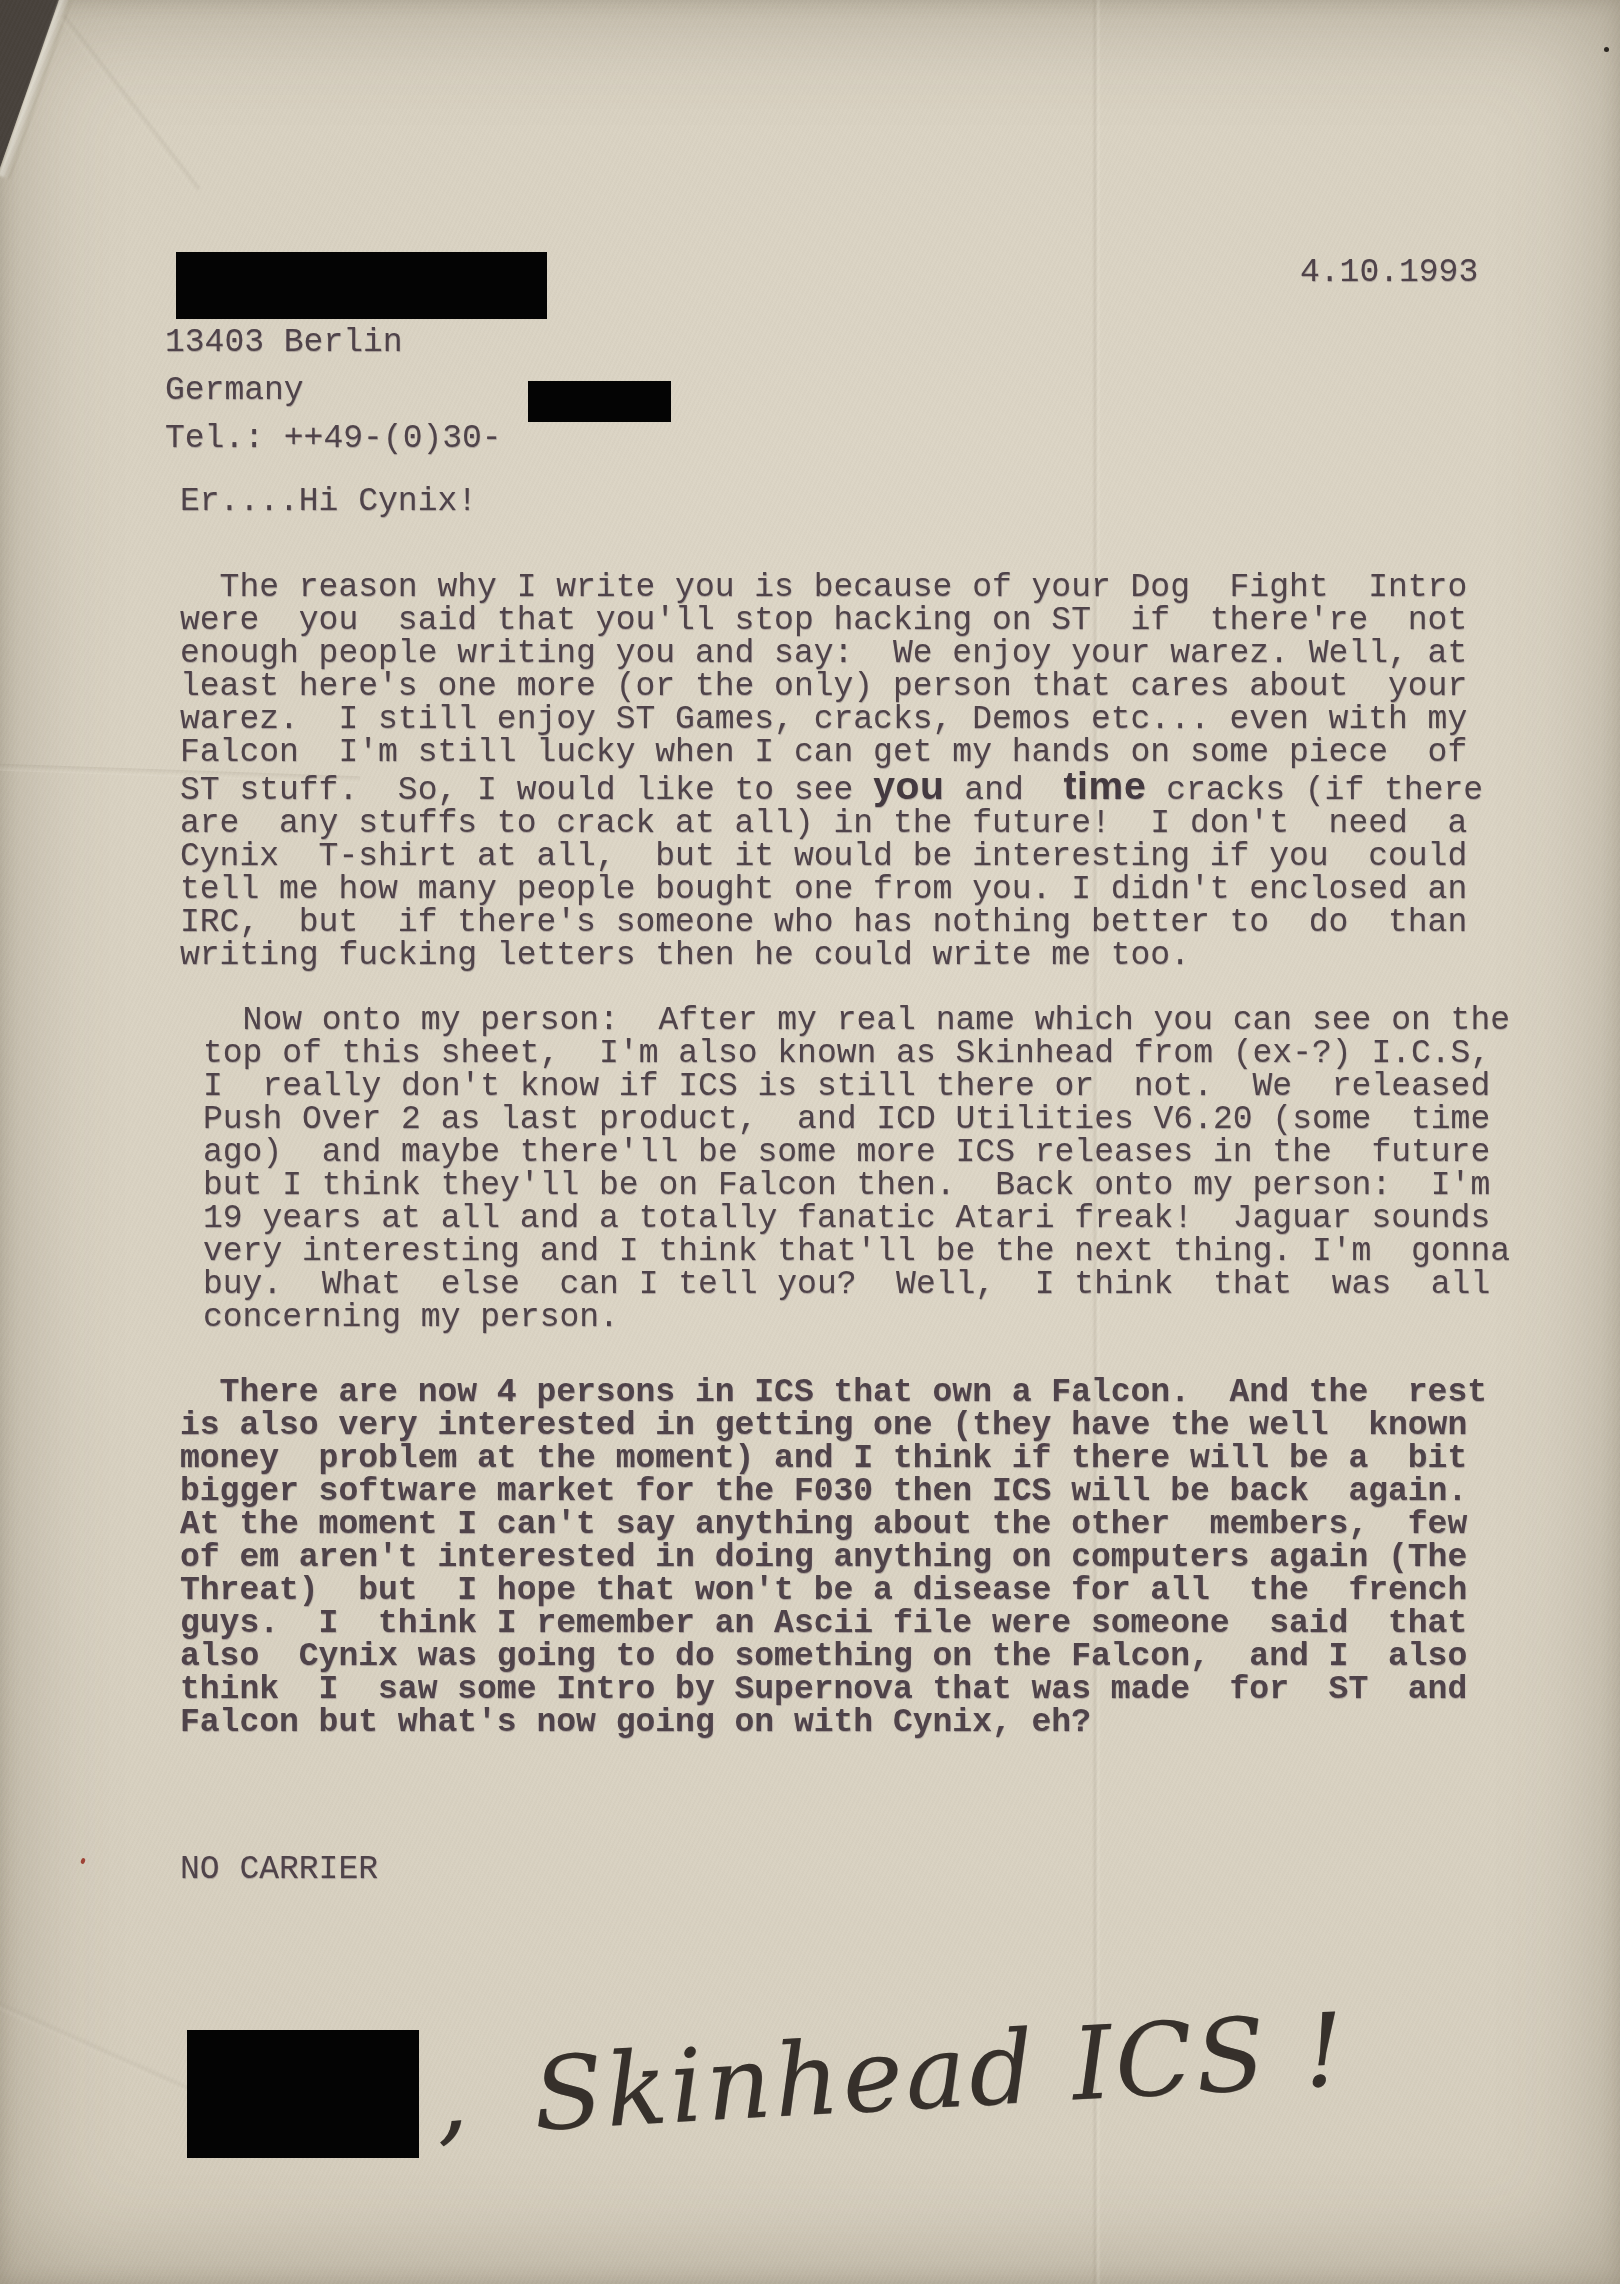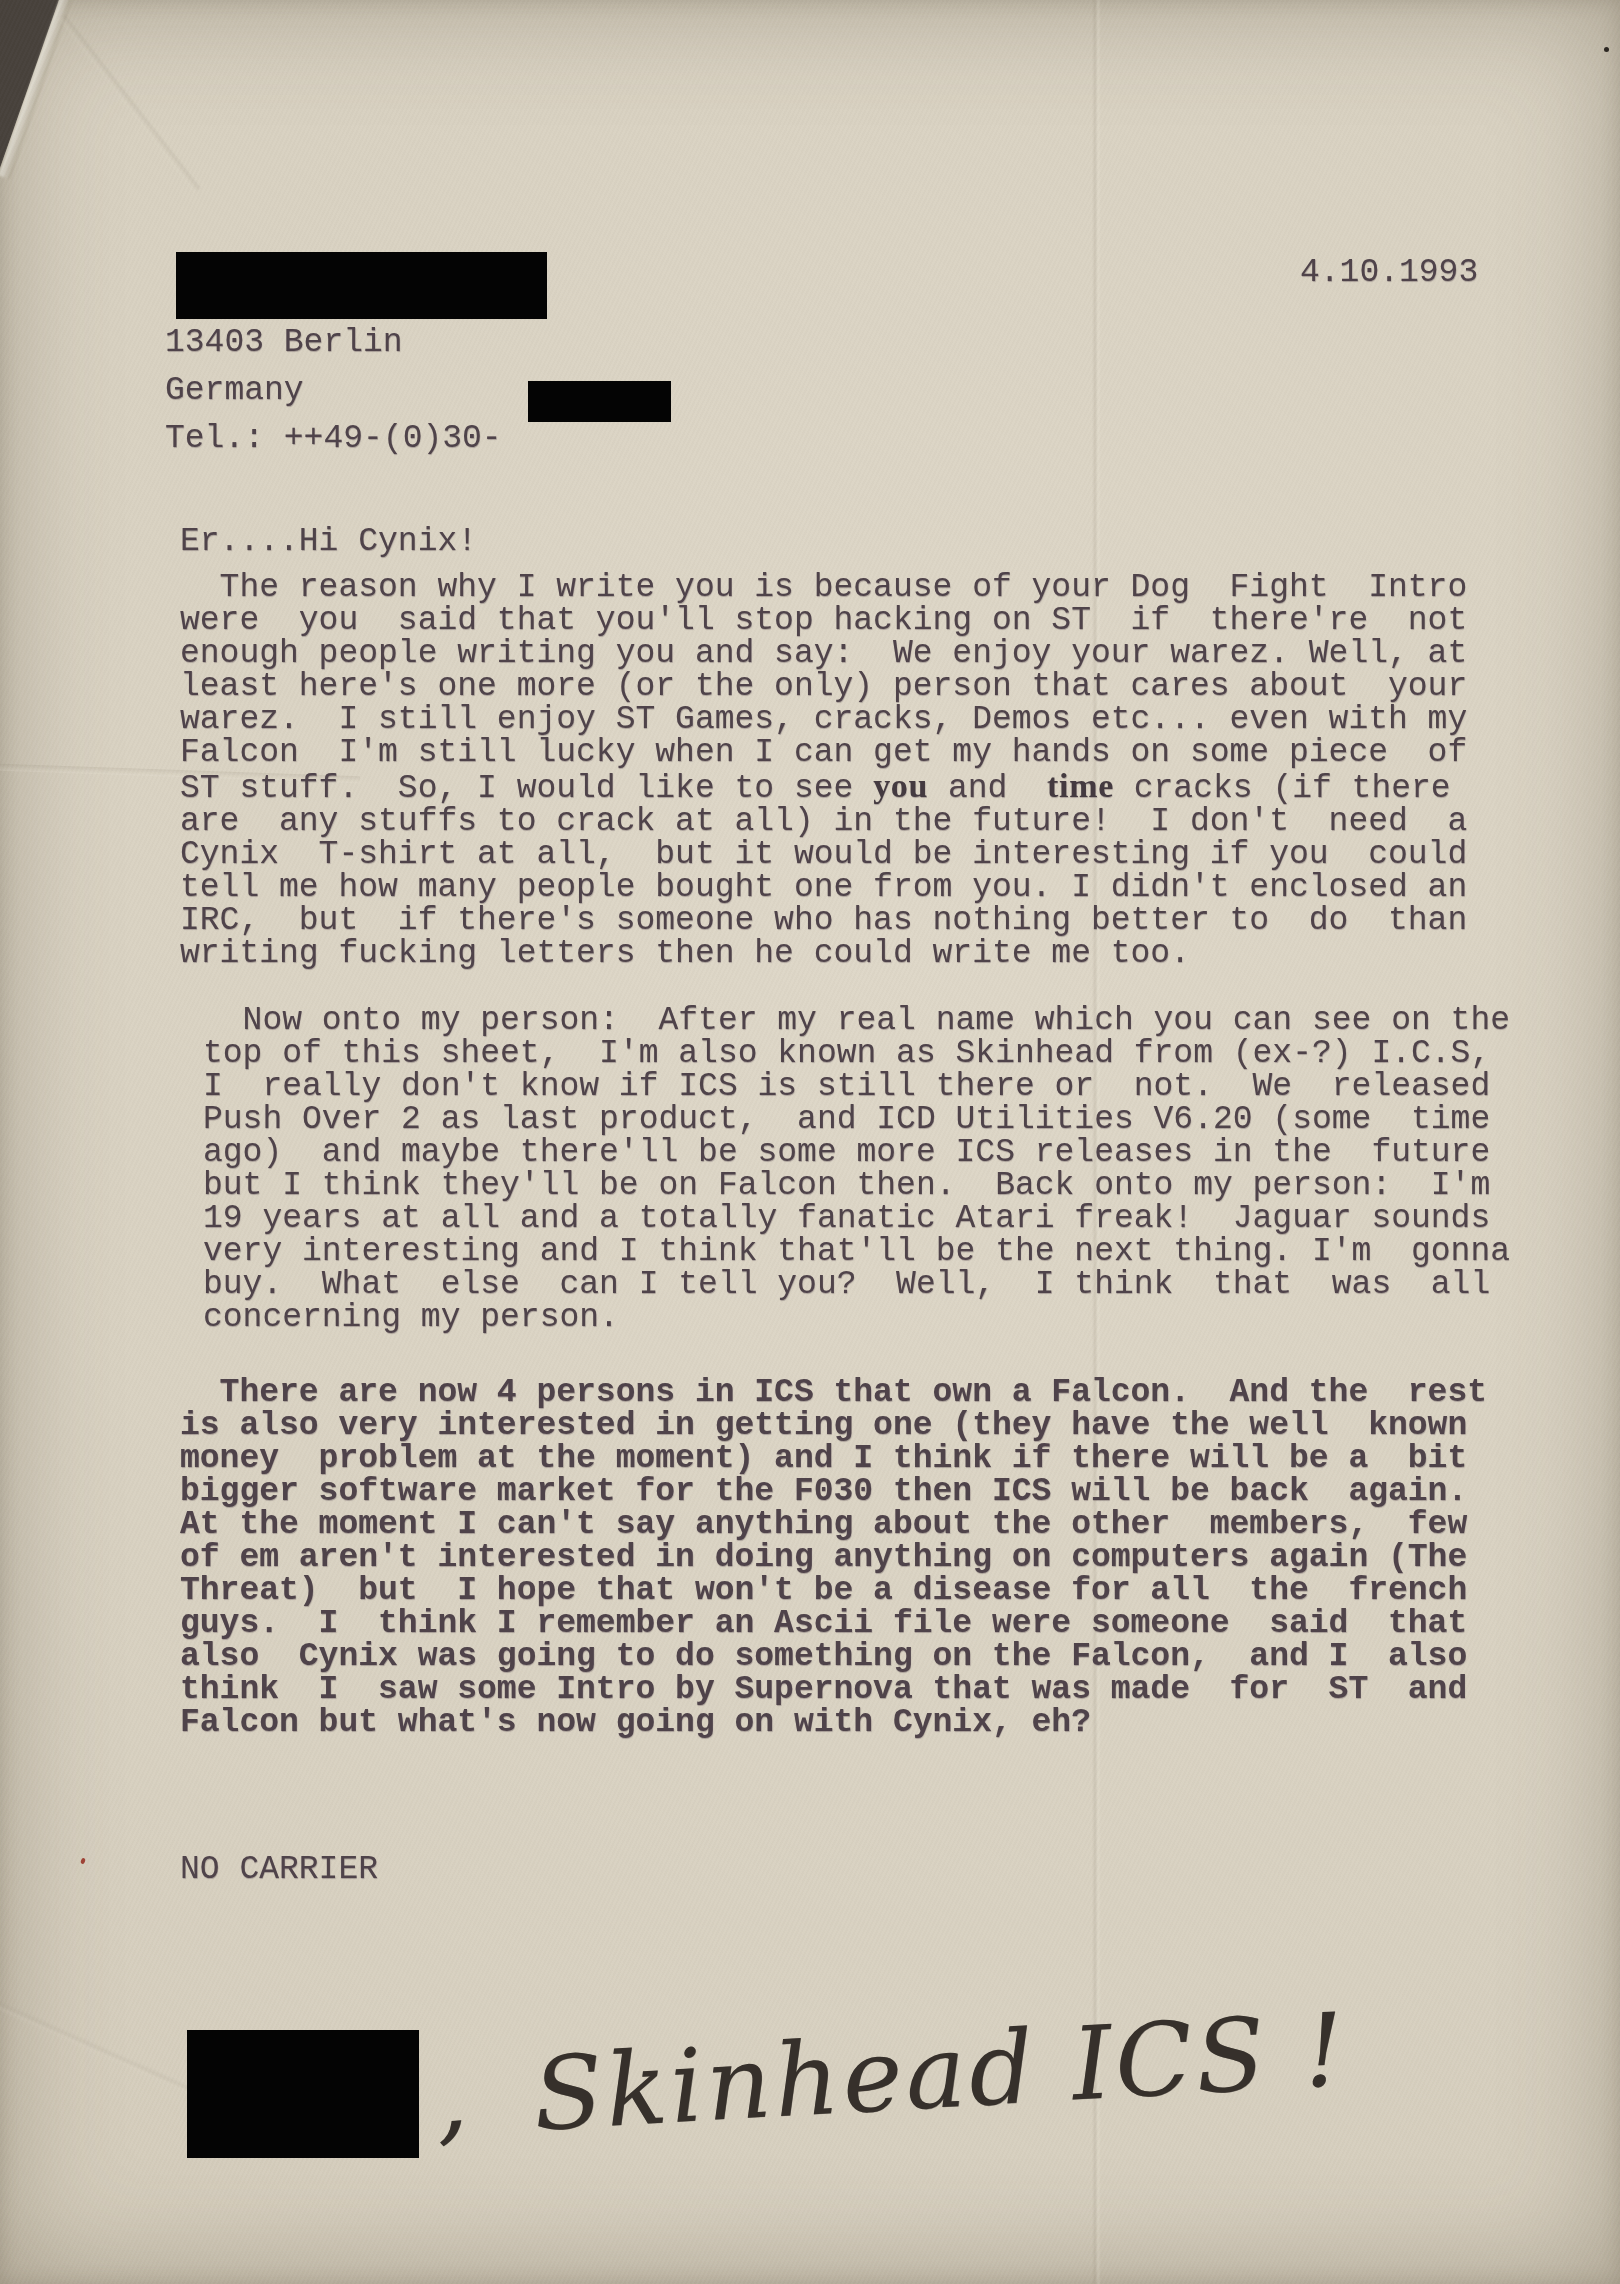--- a/index.html
+++ b/index.html
@@ -47,31 +47,31 @@
   .speck-red { position:absolute; left:81px; top:1858px; width:4px; height:6px; border-radius:50%; background:#9e4236; transform:rotate(20deg); }
 
   .mono {
     position:absolute;
     font-family:"Liberation Mono","DejaVu Sans Mono",monospace;
     font-size:33px; line-height:33px; color:#4f434a;
     white-space:pre; letter-spacing:0;
     text-shadow: 0.4px 0.5px 0.7px rgba(79,67,74,0.35);
   }
   .emph {
-    font-family:Liberation Serif, serif;
-    font-weight:700; font-size:34px; letter-spacing:0.7px; color:#443a40;
+    font-family:Liberation Sans, sans-serif;
+    font-weight:700; font-size:39px; letter-spacing:0.7px; color:#443a40;
   }
   .redact { position:absolute; background:#040404; }
   .redact-name  { left:176px; top:252px; width:371px; height:67px; }
   .redact-phone { left:528px; top:381px; width:143px; height:41px; }
   .redact-sig   { left:187px; top:2030px; width:232px; height:128px; }
 
   .addr   { left:165px; top:319px; line-height:48px; }
   .date   { left:1300px; top:256px; }
-  .greet  { left:180px; top:485px;margin-top:40px; }
+  .greet  { left:180px; top:485px; }
   .para1  { left:180px; top:571px; }
   .para2  { left:180px; top:1004px;margin-left:23px; }
   .para3  { left:180px; top:1376px;font-weight:bold; }
   .para4  { left:180px; top:1770px; }
   .nocarrier { left:180px; top:1853px; }
 
   .hand {
     position:absolute;
     font-family:"DejaVu Serif","Liberation Serif",serif;
     font-style:italic; color:#36302b;

